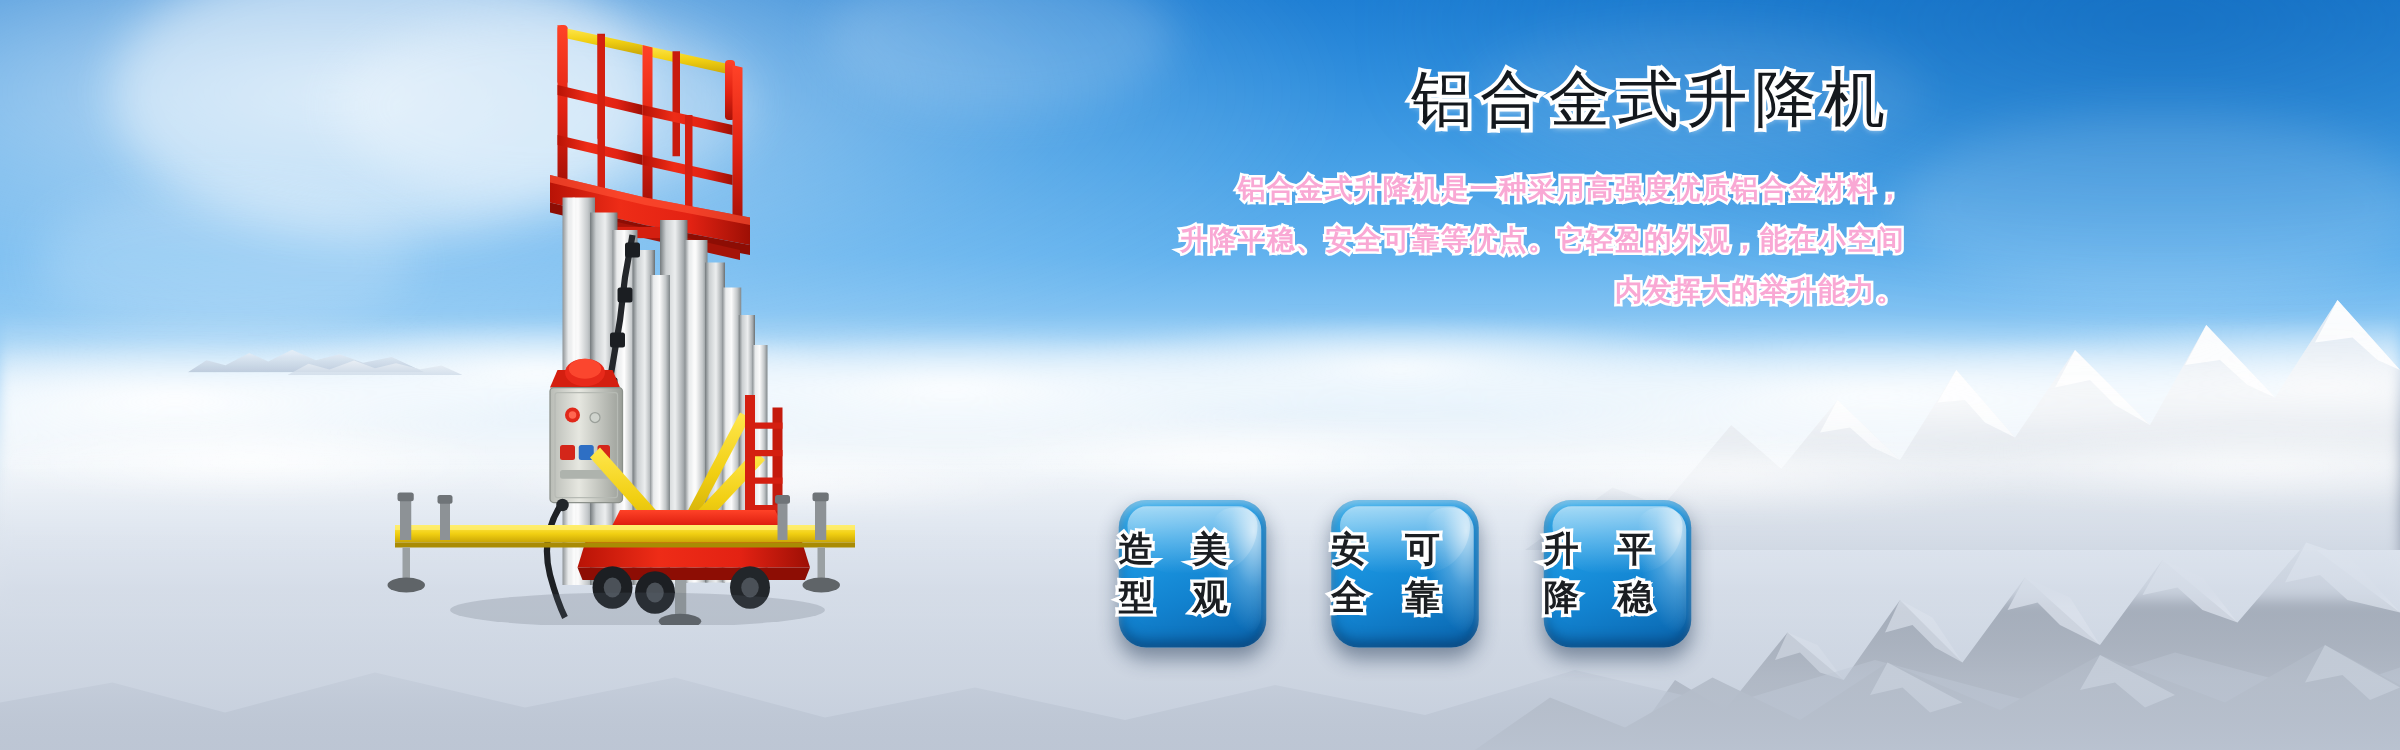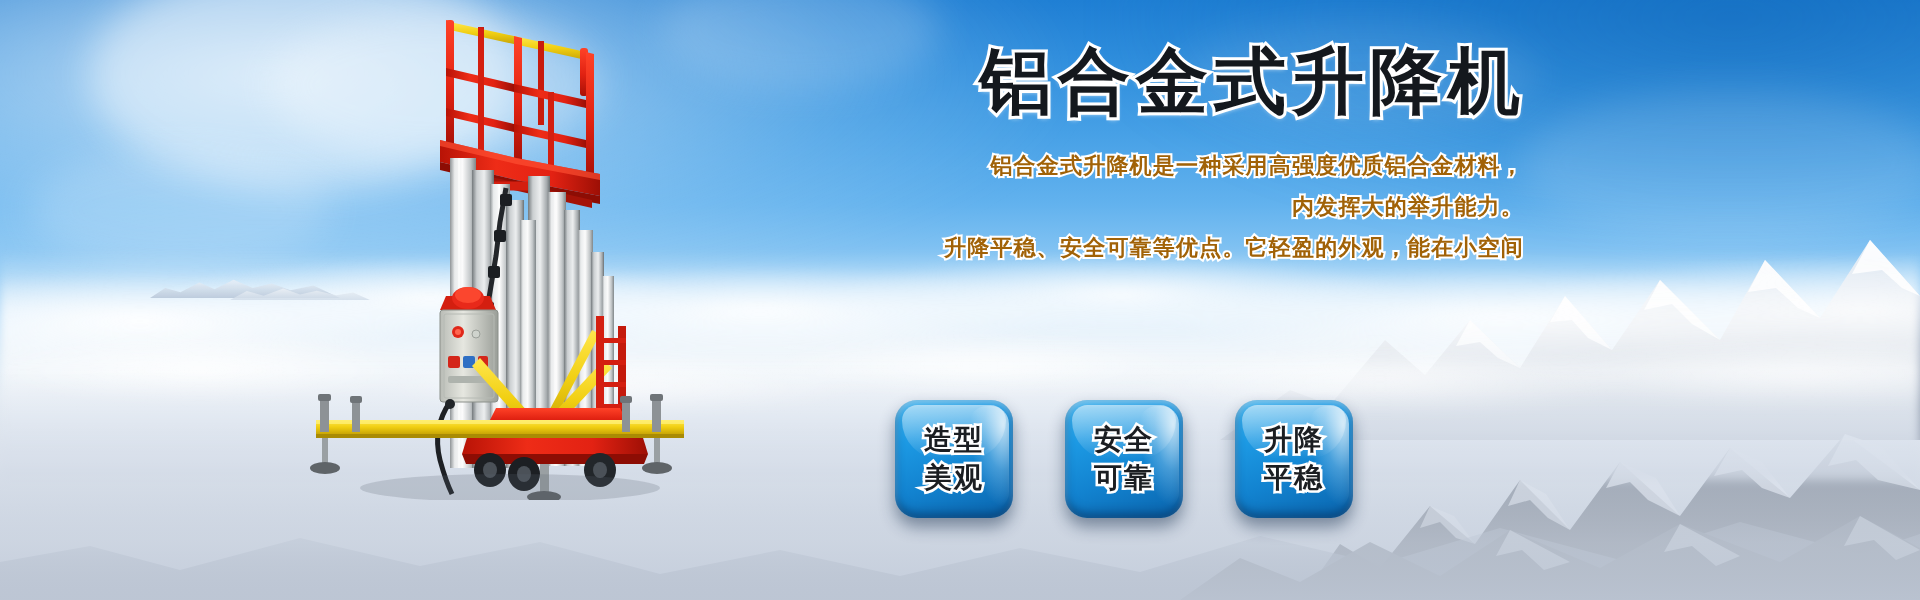--- a/index.html
+++ b/index.html
@@ -92,42 +92,42 @@
   .ridge-left2{
     position:absolute;left:230px;top:282px;width:140px;height:18px;
     background:linear-gradient(180deg,#ffffff 0%,#cfdbe8 100%);
     clip-path:polygon(0% 100%, 12% 50%, 24% 76%, 38% 36%, 50% 70%, 62% 48%, 76% 74%, 88% 58%, 100% 100%);
     opacity:.8;
   }
 
   
   .textblock{position:absolute;left:760px;top:40px;width:800px;text-align:right;}
   .banner-title{
-    font-size:72px;font-weight:bold;letter-spacing:6px;
-    color:#14181d;line-height:1.15;margin:0;padding-right:34px;
+    font-size:49px;font-weight:normal;letter-spacing:6px;
+    color:#14181d;line-height:1.15;margin:12px;padding-right:34px;
     -webkit-text-stroke:6px #ffffff;paint-order:stroke fill;
     text-shadow:0 2px 5px rgba(255,255,255,.85);
   }
   .desc{margin-top:22px;padding-right:36px;}
   .desc-line{
-    font-size:22px;font-weight:bold;color:#a16207;letter-spacing:1.2px;
+    font-size:22px;font-weight:bold;color:#f9a8d4;letter-spacing:1.2px;
     line-height:41px;white-space:nowrap;
     -webkit-text-stroke:4px #ffffff;paint-order:stroke fill;
   }
 
   
   .badges{position:absolute;left:895px;top:400px;display:flex;gap:52px;}
   .badge{
     position:relative;width:118px;height:118px;border-radius:22px;
     background:linear-gradient(160deg,#3fb3ee 0%,#1d9ae4 28%,#1282cf 62%,#0a63ab 100%);
     box-shadow:
       0 9px 16px rgba(15,40,70,.45),
       inset 0 -5px 10px rgba(4,44,88,.55),
       inset 0 3px 6px rgba(255,255,255,.45);
-    display:flex;flex-direction:column;align-items:center;justify-content:center;
+    display:flex;flex-direction:row;align-items:center;justify-content:center;
   }
   .badge::before{
     content:"";position:absolute;left:7px;right:7px;top:5px;height:46%;
     border-radius:16px 16px 40px 40px;
     background:linear-gradient(180deg, rgba(255,255,255,.55) 0%, rgba(255,255,255,.16) 70%, rgba(255,255,255,0) 100%);
     pointer-events:none;
   }
   .badge::after{
     content:"";position:absolute;right:4px;top:6px;width:34%;height:88%;
     border-radius:18px;
@@ -384,22 +384,22 @@
       <ellipse cx="244" cy="489" rx="17" ry="6" fill="#5f6468"></ellipse>
 
       <ellipse cx="210" cy="480" rx="150" ry="14" fill="#5b6574" opacity=".22"></ellipse>
     </svg>
   </div>
 
   <div class="textblock">
     <h1 class="banner-title">铝合金式升降机</h1>
     <div class="desc">
       <div class="desc-line">铝合金式升降机是一种采用高强度优质铝合金材料，</div>
+      <div class="desc-line">升降平稳、安全可靠等优点。它轻盈的外观，能在小空间</div>
       <div class="desc-line">内发挥大的举升能力。</div>
-      <div class="desc-line">升降平稳、安全可靠等优点。它轻盈的外观，能在小空间</div>
     </div>
   </div>
 
   <div class="badges">
     <div class="badge">
       <span class="badge-line">造型</span>
       <span class="badge-line">美观</span>
     </div>
     <div class="badge">
       <span class="badge-line">安全</span>

